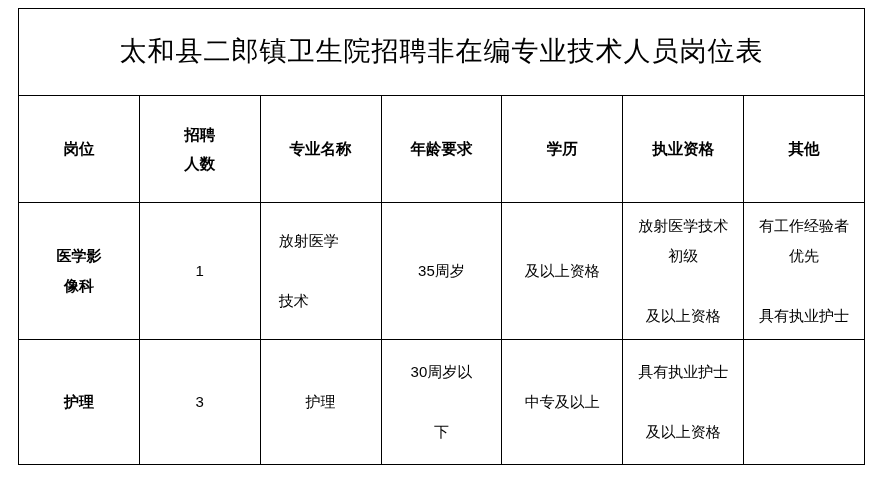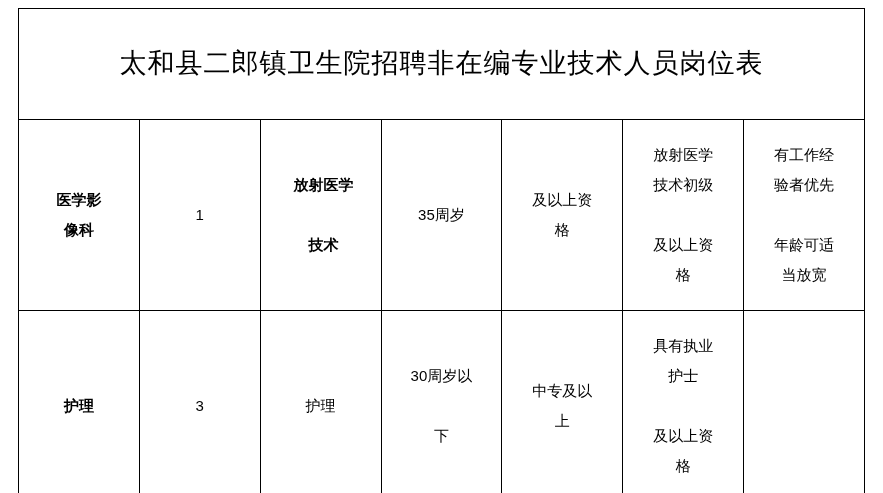--- a/index.html
+++ b/index.html
@@ -22,21 +22,21 @@
     padding: 0;
   }
   .doc-table {
     border-collapse: collapse;
     table-layout: fixed;
     width: 847px;
     margin: 8px 18px 0 18px;
   }
   .doc-table td, .doc-table th {
     border: 1px solid #000000;
-    padding: 16px;
+    padding: 4px;
     vertical-align: middle;
     text-align: center;
     font-weight: normal;
   }
   .title-cell {
     height: 78px;
     font-size: 27px;
     font-weight: bold;
     letter-spacing: 1px;
     line-height: 1.3;
@@ -56,41 +56,64 @@
     font-weight: bold;
     margin-left: 32px;
   }
   .cell-inner {
     display: block;
     padding: 4px 8px;
     white-space: pre-line;
     word-break: break-word;
   }
   .cell-left {
-    text-align: center;
+    text-align: left;
     padding-left: 14px;
-    font-weight: bold;
   }
   
   .c0 { width: 86px; }
   .c1 { width: 66px; }
   .c2 { width: 112px; }
   .c3 { width: 110px; }
   .c4 { width: 116px; }
   .c5 { width: 186px; }
   .c6 { width: 171px; }
 </style>
 </head>
 <body>
 
 <div class="page">
   <table class="doc-table">
     <tbody>
       <tr>
         <td class="title-cell" colspan="7">太和县二郎镇卫生院招聘非在编专业技术人员岗位表</td>
+      </tr>
+      <tr class="header-row">
+        <td class="c0">
+            <span class="cell-inner">岗位</span>
+          </td>
+        <td class="c1">
+            <span class="cell-inner">招聘
+人数</span>
+          </td>
+        <td class="c2">
+            <span class="cell-inner">专业名称</span>
+          </td>
+        <td class="c3">
+            <span class="cell-inner">年龄要求</span>
+          </td>
+        <td class="c4">
+            <span class="cell-inner">学历</span>
+          </td>
+        <td class="c5">
+            <span class="cell-inner">执业资格</span>
+          </td>
+        <td class="c6">
+            <span class="cell-inner">其他</span>
+          </td>
       </tr>
       <tr class="body-row">
         <td class="c0 strong">
             <span class="cell-inner">医学影
 像科</span>
           </td>
         <td class="c1">
             <span class="cell-inner">1</span>
           </td>
         <td class="c2">
@@ -105,21 +128,21 @@
             <span class="cell-inner">及以上资格</span>
           </td>
         <td class="c5">
             <span class="cell-inner">放射医学技术初级
 
 及以上资格</span>
           </td>
         <td class="c6">
             <span class="cell-inner">有工作经验者优先
 
-年龄可适当放宽</span>
+具有执业护士</span>
           </td>
       </tr>
       <tr class="body-row">
         <td class="c0 strong">
             <span class="cell-inner">护理</span>
           </td>
         <td class="c1">
             <span class="cell-inner">3</span>
           </td>
         <td class="c2">

